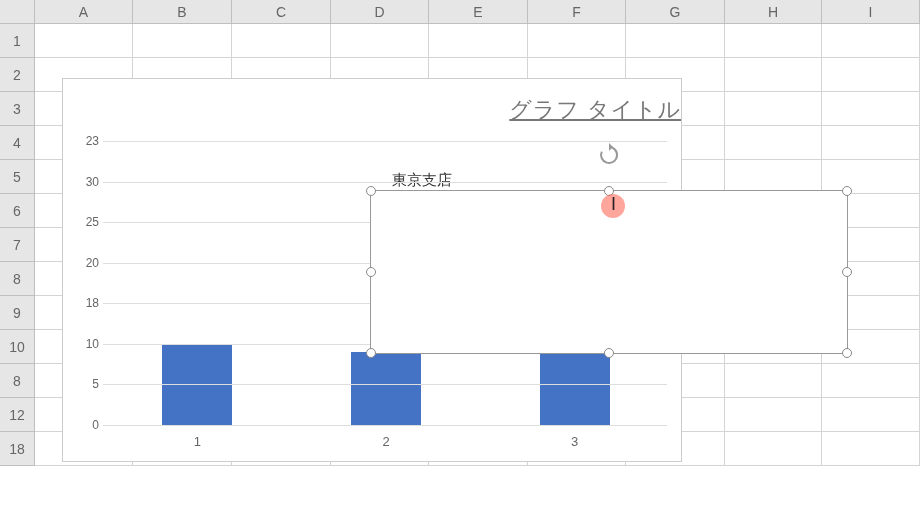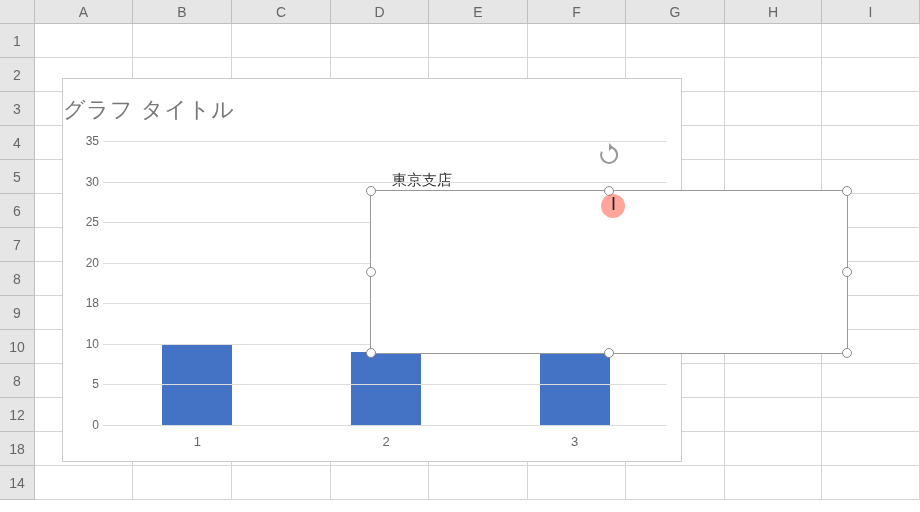--- a/index.html
+++ b/index.html
@@ -59,25 +59,26 @@
   .chart {
     position: absolute;
     left: 62px;
     top: 78px;
     width: 620px;
     height: 384px;
     background: #fff;
     border: 1px solid #ccc;
   }
   .chart-title {
-    text-align: left;
+    text-align: right;
     font-size: 22px;
     color: #777;
     padding-top: 16px;
     letter-spacing: 1px;
+    text-decoration: underline;
   }
   .plot-area {
     position: absolute;
     left: 40px;
     top: 62px;
     right: 14px;
     bottom: 36px;
   }
   .y-axis {
     position: absolute;
@@ -332,46 +333,34 @@
       <div class="cell" style="width: 98px;"></div>
       <div class="cell" style="width: 99px;"></div>
       <div class="cell" style="width: 99px;"></div>
       <div class="cell" style="width: 98px;"></div>
       <div class="cell" style="width: 99px;"></div>
       <div class="cell" style="width: 98px;"></div>
       <div class="cell" style="width: 99px;"></div>
       <div class="cell" style="width: 97px;"></div>
       <div class="cell" style="width: 98px;"></div>
     </div>
-    <div class="row">
-      <div class="row-header">14</div>
-      <div class="cell" style="width: 98px;"></div>
-      <div class="cell" style="width: 99px;"></div>
-      <div class="cell" style="width: 99px;"></div>
-      <div class="cell" style="width: 98px;"></div>
-      <div class="cell" style="width: 99px;"></div>
-      <div class="cell" style="width: 98px;"></div>
-      <div class="cell" style="width: 99px;"></div>
-      <div class="cell" style="width: 97px;"></div>
-      <div class="cell" style="width: 98px;"></div>
-    </div>
   </div>
 
 <div class="chart">
   <div class="chart-title">グラフ タイトル</div>
   <div class="plot-area">
     <div class="y-axis">
         <div class="y-tick" style="top: 100%;">0</div>
         <div class="y-tick" style="top: 85.7143%;">5</div>
         <div class="y-tick" style="top: 71.4286%;">10</div>
         <div class="y-tick" style="top: 57.1429%;">18</div>
         <div class="y-tick" style="top: 42.8571%;">20</div>
         <div class="y-tick" style="top: 28.5714%;">25</div>
         <div class="y-tick" style="top: 14.2857%;">30</div>
-        <div class="y-tick" style="top: 0%;">35</div>
+        <div class="y-tick" style="top: 0%;">23</div>
       </div>
     <div class="bars">
         <div class="bar" style="left: 59.3333px; height: 28.5714%;"></div>
         <div class="x-tick" style="left: 94.3333px;">1</div>
         <div class="bar" style="left: 248px; height: 25.7143%;"></div>
         <div class="x-tick" style="left: 283px;">2</div>
         <div class="data-label" style="left: 289px; top: 10%;">東京支店</div>
         <div class="bar" style="left: 436.667px; height: 25.7143%;"></div>
         <div class="x-tick" style="left: 471.667px;">3</div>
       </div>

